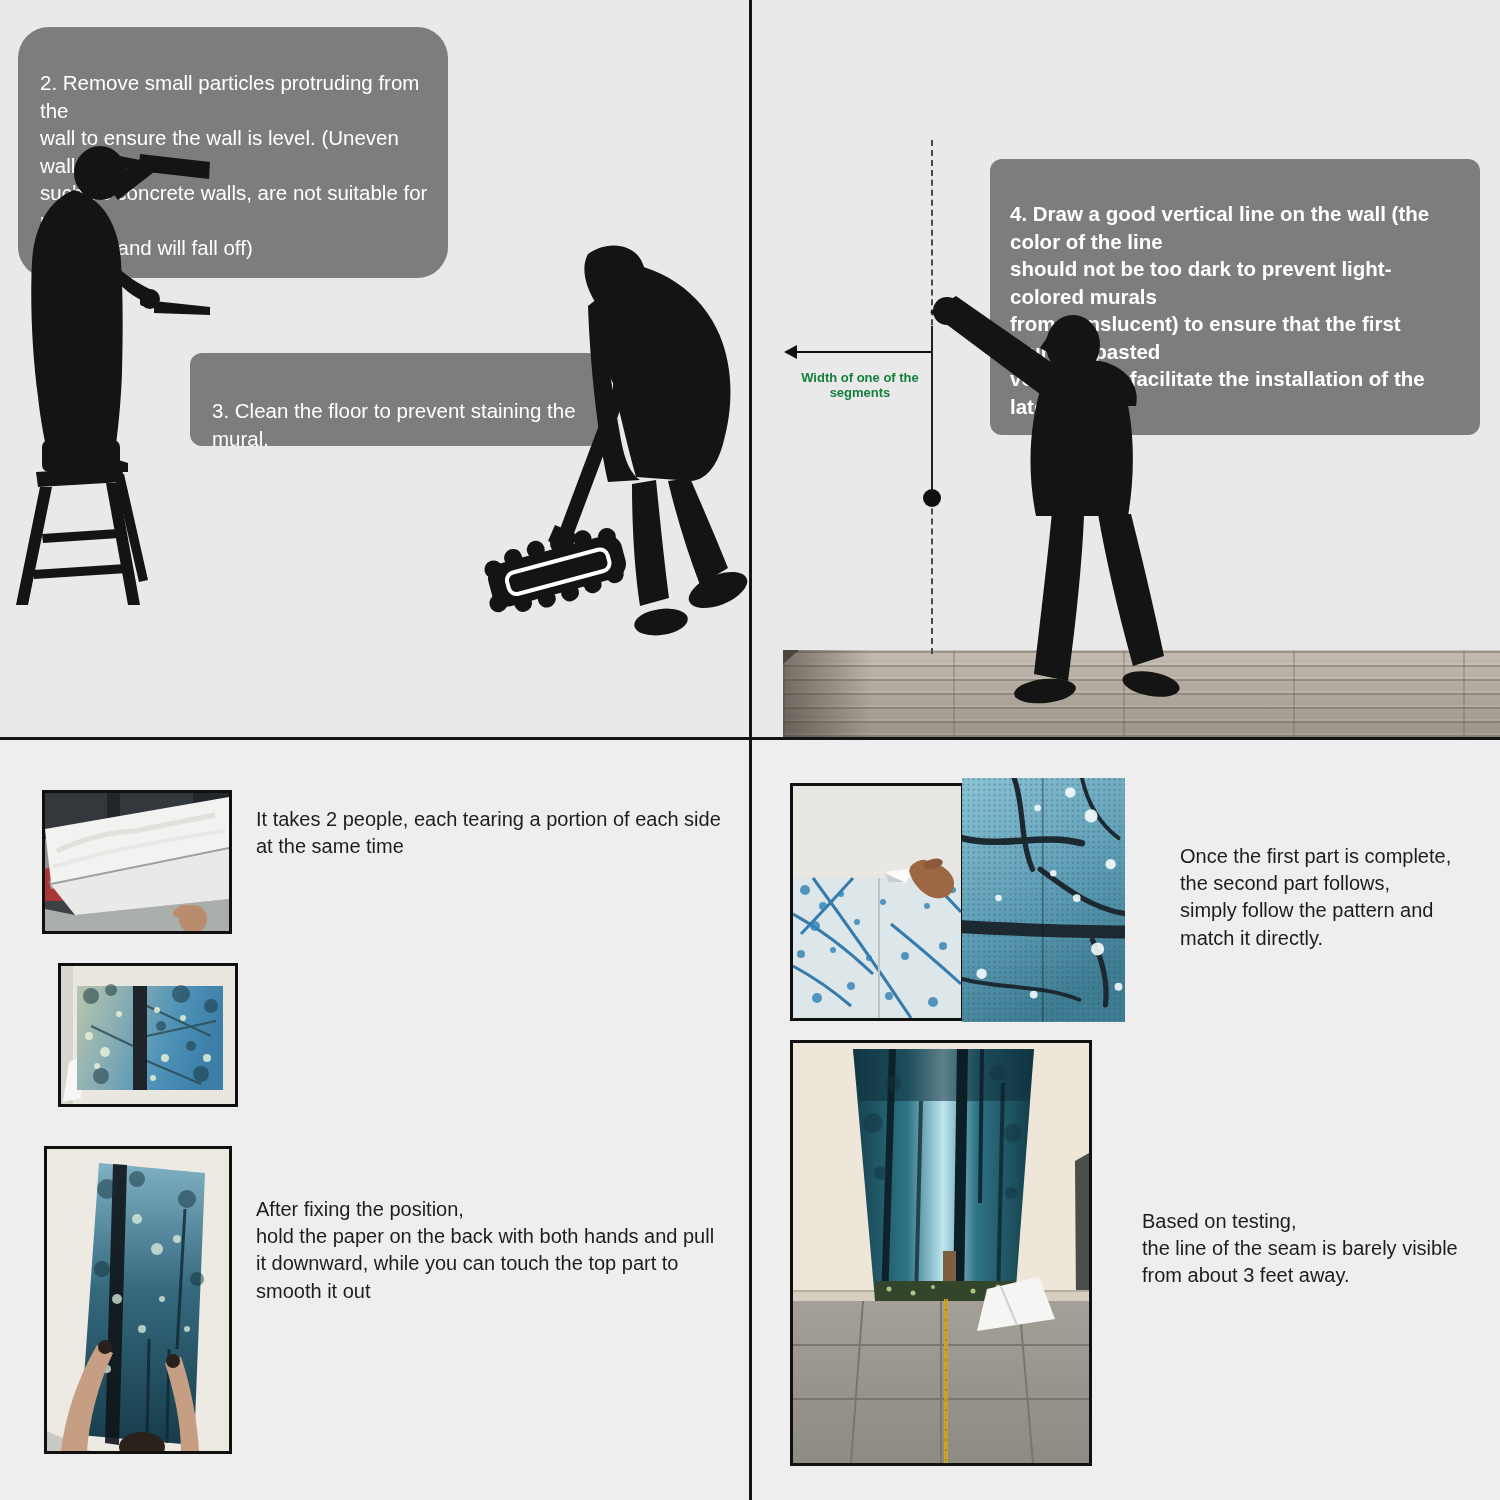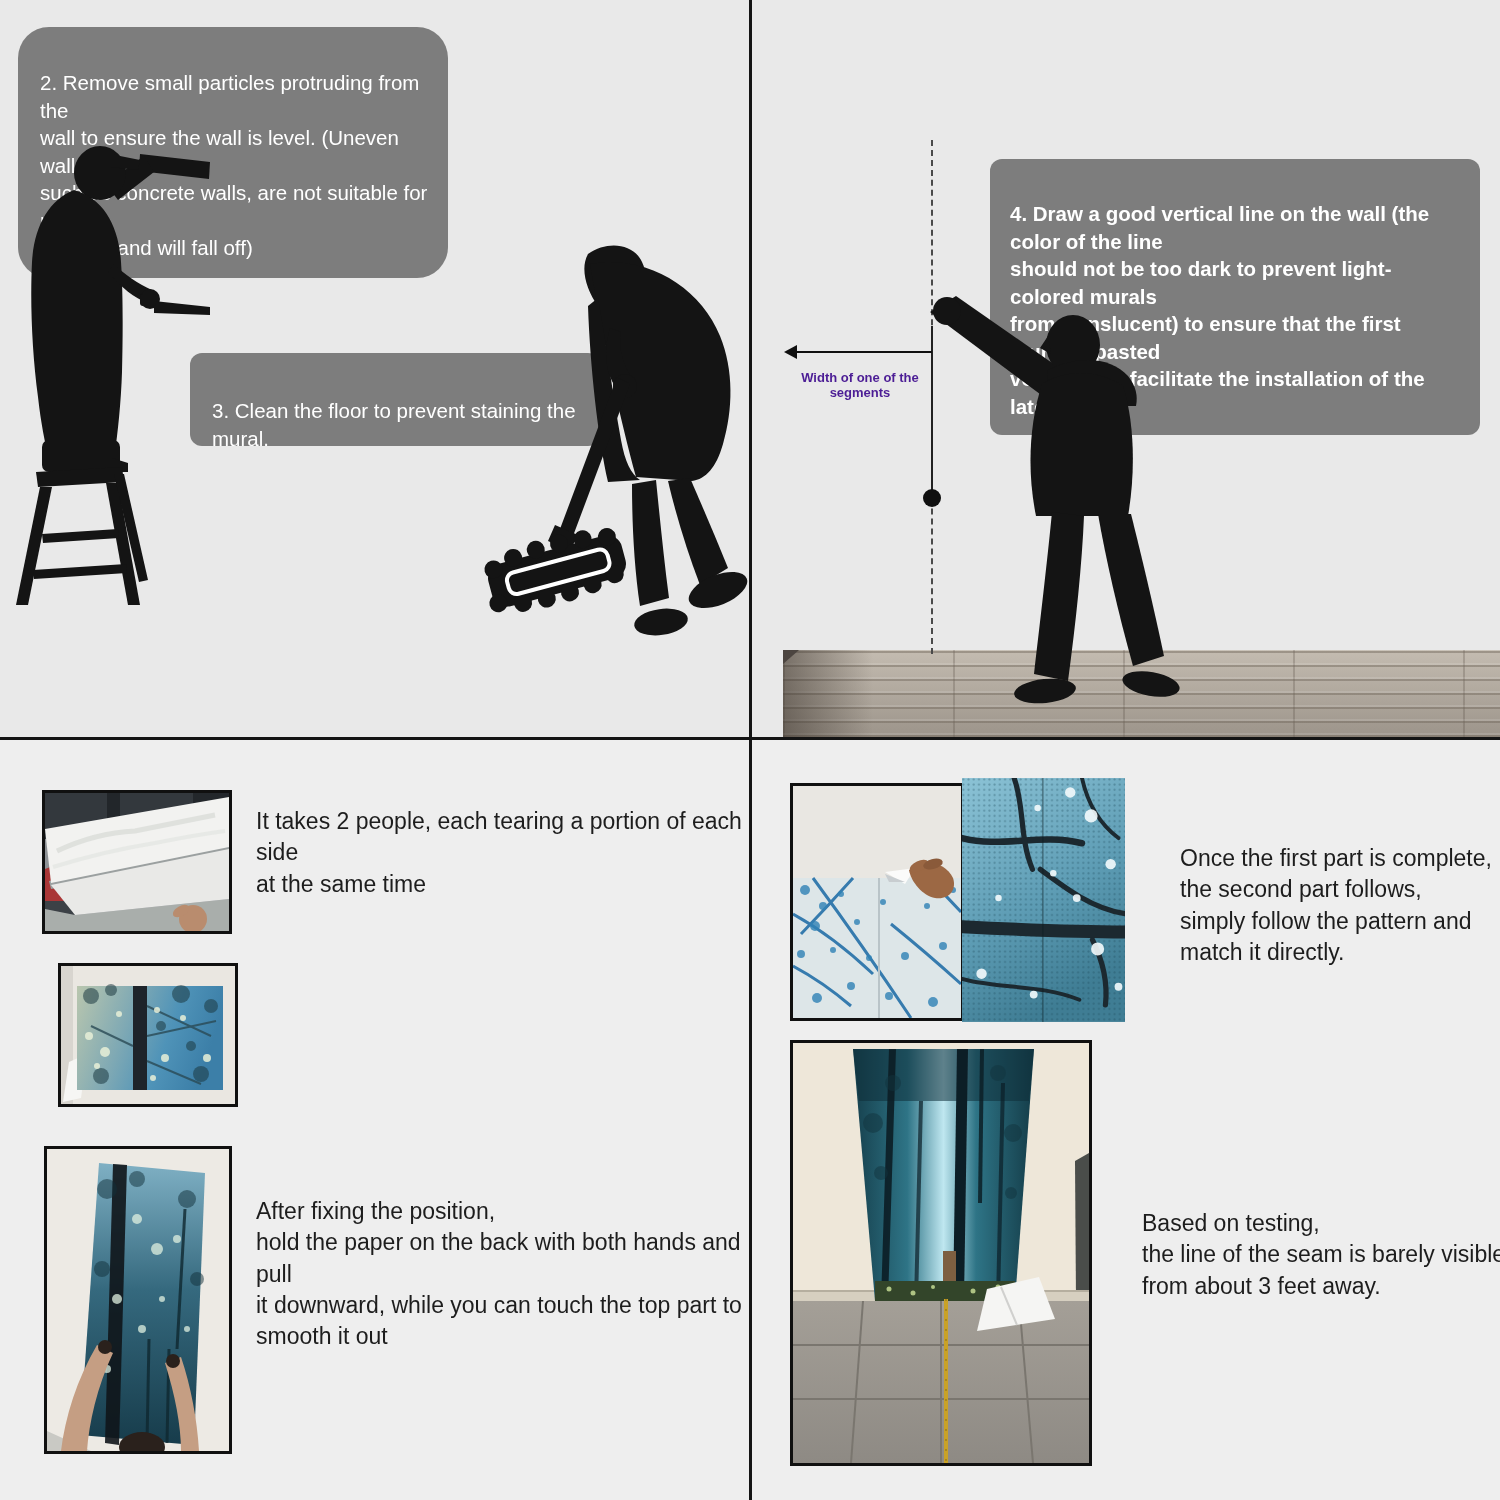--- a/index.html
+++ b/index.html
@@ -19,41 +19,41 @@
   #box-step3{left:190px;top:353px;width:370px;height:58px;padding:17px 18px 18px 22px;}
   #box-step4{left:990px;top:159px;width:452px;padding:14px 18px 15px 20px;font-weight:bold;}
   
   #dash-line{left:931px;top:140px;width:0;height:514px;border-left:2px dashed #4a4a4a;}
   #plumb-line{left:931px;top:326px;width:2px;height:164px;background:#222;}
   #plumb-ball{left:923px;top:489px;width:18px;height:18px;border-radius:50%;background:#101010;}
   #arrow-line{left:792px;top:351px;width:140px;height:2px;background:#101010;}
   #arrow-head{left:784px;top:345px;width:0;height:0;border-top:7px solid transparent;
               border-bottom:7px solid transparent;border-right:13px solid #101010;}
   #width-label{left:780px;top:370px;width:160px;text-align:center;font-size:13px;
-               font-weight:bold;color:#4c1d95;}
+               font-weight:bold;color:#15803d;}
   
   #wood-floor{left:783px;top:650px;width:717px;height:87px;background-color:#b3aba0;
     background-image:
       linear-gradient(90deg, rgba(60,52,45,.55), rgba(60,52,45,0) 90px),
       repeating-linear-gradient(0deg, rgba(110,100,88,.45) 0 2px, rgba(255,255,255,.12) 2px 4px, rgba(0,0,0,0) 4px 14px),
       repeating-linear-gradient(90deg, rgba(90,80,70,.28) 0 2px, rgba(0,0,0,0) 2px 170px),
       linear-gradient(180deg, #c4bcb1, #9c948a);}
   #floor-corner{left:783px;top:650px;width:16px;height:14px;background:#4c4540;
                 clip-path:polygon(0 0,100% 0,0 100%);}
   
   .photo{border:3px solid #101010;background:#fff;}
   .photo svg{display:block;}
   #photo-peel{left:42px;top:790px;}
   #photo-stick{left:58px;top:963px;}
   #photo-hold{left:44px;top:1146px;}
   #photo-pairL{left:790px;top:783px;}
   #photo-pairR{left:962px;top:778px;}
   #photo-floorcheck{left:790px;top:1040px;}
   
-  .body-text{font-size:23px;line-height:1.36;white-space:pre-line;color:#1d1d1d;}
+  .body-text{font-size:20px;line-height:1.36;white-space:pre-line;color:#1d1d1d;}
   #txt-tear{left:256px;top:806px;width:490px;}
   #txt-stick{left:256px;top:996px;width:440px;}
   #txt-fix{left:256px;top:1196px;width:490px;}
   #txt-match{left:1180px;top:843px;width:320px;}
   #txt-seam{left:1142px;top:1208px;width:370px;}
 </style>
 </head>
 <body>
 
 <div id="canvas">

